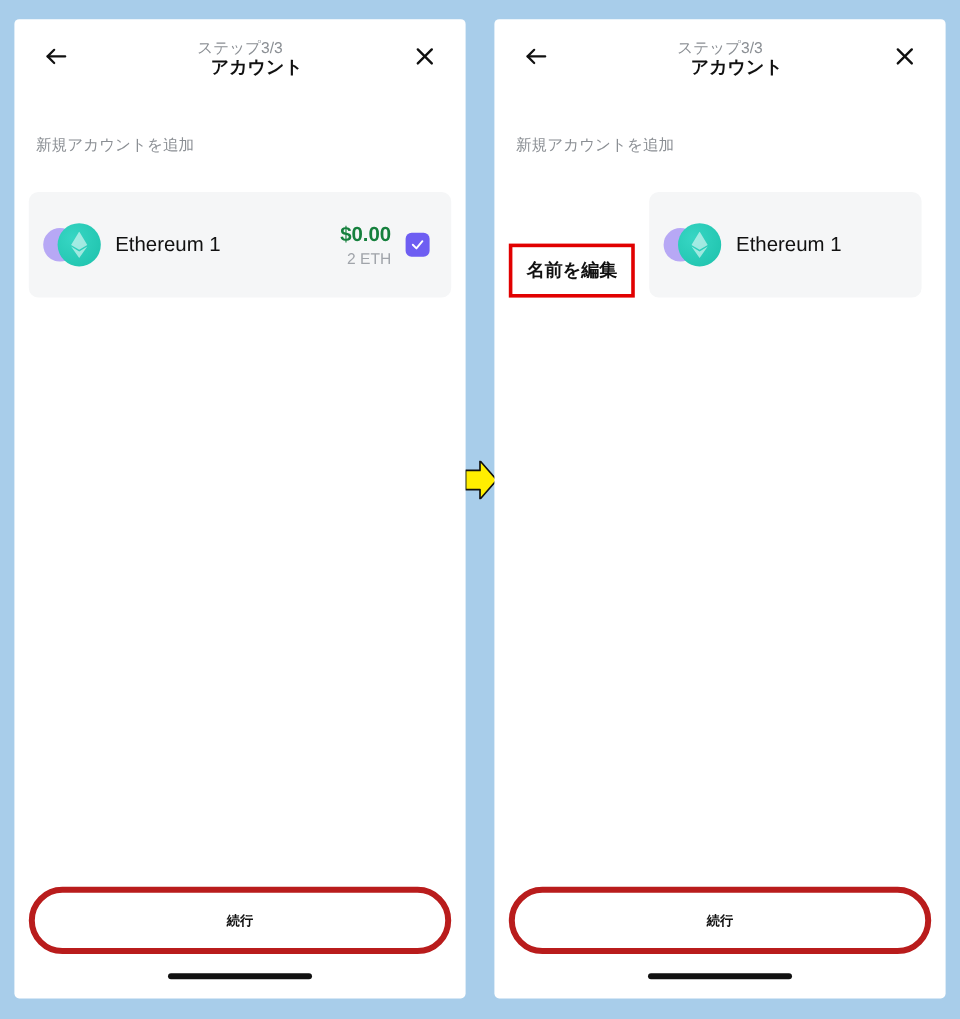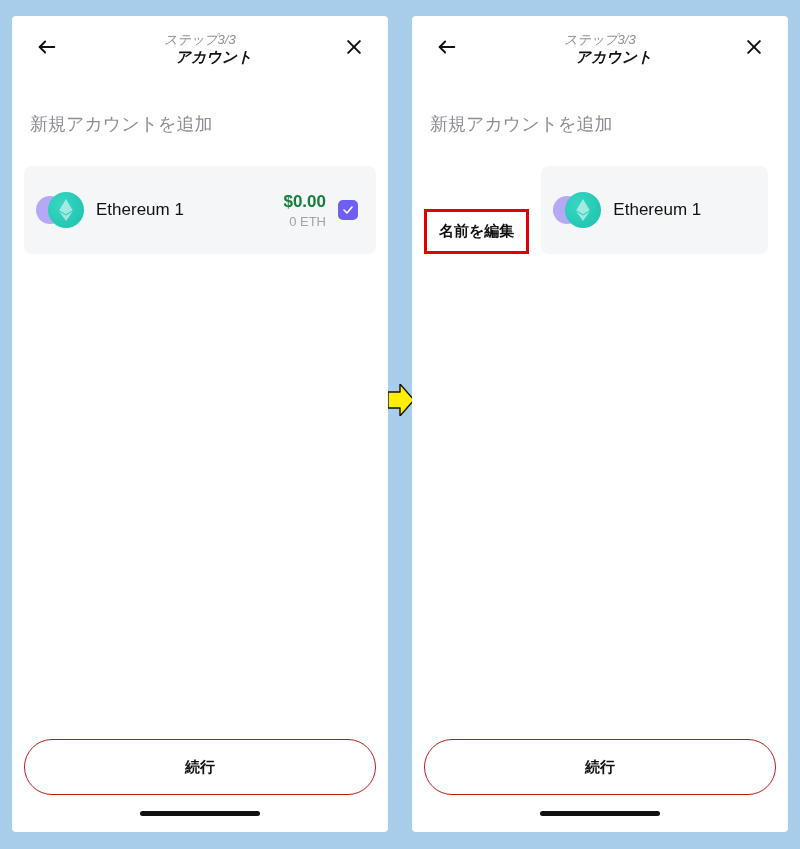--- a/index.html
+++ b/index.html
@@ -33,28 +33,27 @@
     position: relative;
   }
   .back-btn { cursor: pointer; padding: 6px; }
   .close-btn { cursor: pointer; padding: 6px; }
   .title-block {
     position: absolute;
     left: 50%;
     transform: translateX(-50%);
     text-align: center;
     line-height: 1.25;
-    font-style: italic;
   }
   .step-text { color: #8b8f94; font-size: 13px; }
   .title-text { color: #111; font-size: 15px; font-weight: 600; margin-left: 28px; }
 
   .section-label {
     color: #8b8f94;
-    font-size: 18px;
+    font-size: 13px;
     padding: 30px 18px 0 18px;
   }
 
   .card {
     margin: 30px 12px 0 12px;
     background: #f5f6f7;
     border-radius: 8px;
     padding: 24px 18px;
     display: flex;
     align-items: center;
@@ -137,23 +136,23 @@
   }
 
   .footer {
     margin-top: auto;
     padding: 0 12px 10px 12px;
   }
   .continue-btn {
     width: 100%;
     height: 56px;
     border-radius: 30px;
-    border: 1px solid #b91c1c;
+    border: 5px solid #b91c1c;
     background: #fff;
-    font-size: 15px;
+    font-size: 11px;
     font-weight: 600;
     color: #111;
     cursor: pointer;
   }
   .home-ind {
     width: 120px; height: 5px;
     background: #111;
     border-radius: 3px;
     margin: 16px auto 6px auto;
   }
@@ -200,21 +199,21 @@
               <path fill="#ffffff" d="M128 0 0 212l128 76 128-76z"></path>
               <path fill="#ffffff" d="M128 417 0 237l128 76 128-76z"></path>
             </svg>
         </span>
       </div>
     </div>
     <div class="acct-name">Ethereum 1</div>
     <div class="spacer"></div>
     <div class="balance-col">
       <div class="balance-fiat">$0.00</div>
-      <div class="balance-crypto">0 ETH</div>
+      <div class="balance-crypto">2 ETH</div>
     </div>
     <div class="chk">
       <svg width="12" height="12" viewBox="0 0 24 24" fill="none" stroke="#fff" stroke-width="3.2" stroke-linecap="round" stroke-linejoin="round">
           <polyline points="4 12 10 18 20 6"></polyline>
         </svg>
     </div>
   </div>
 
   <div class="footer">
     <button class="continue-btn">続行</button>

